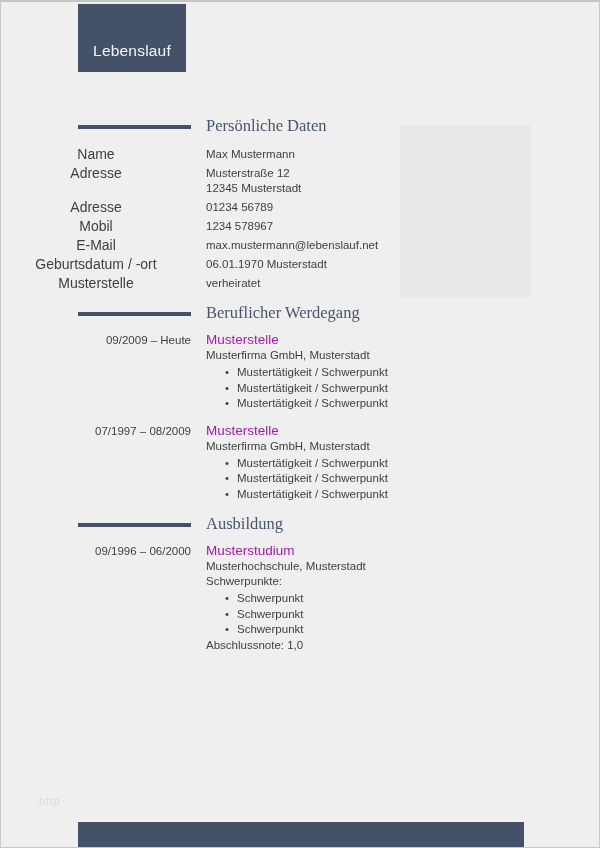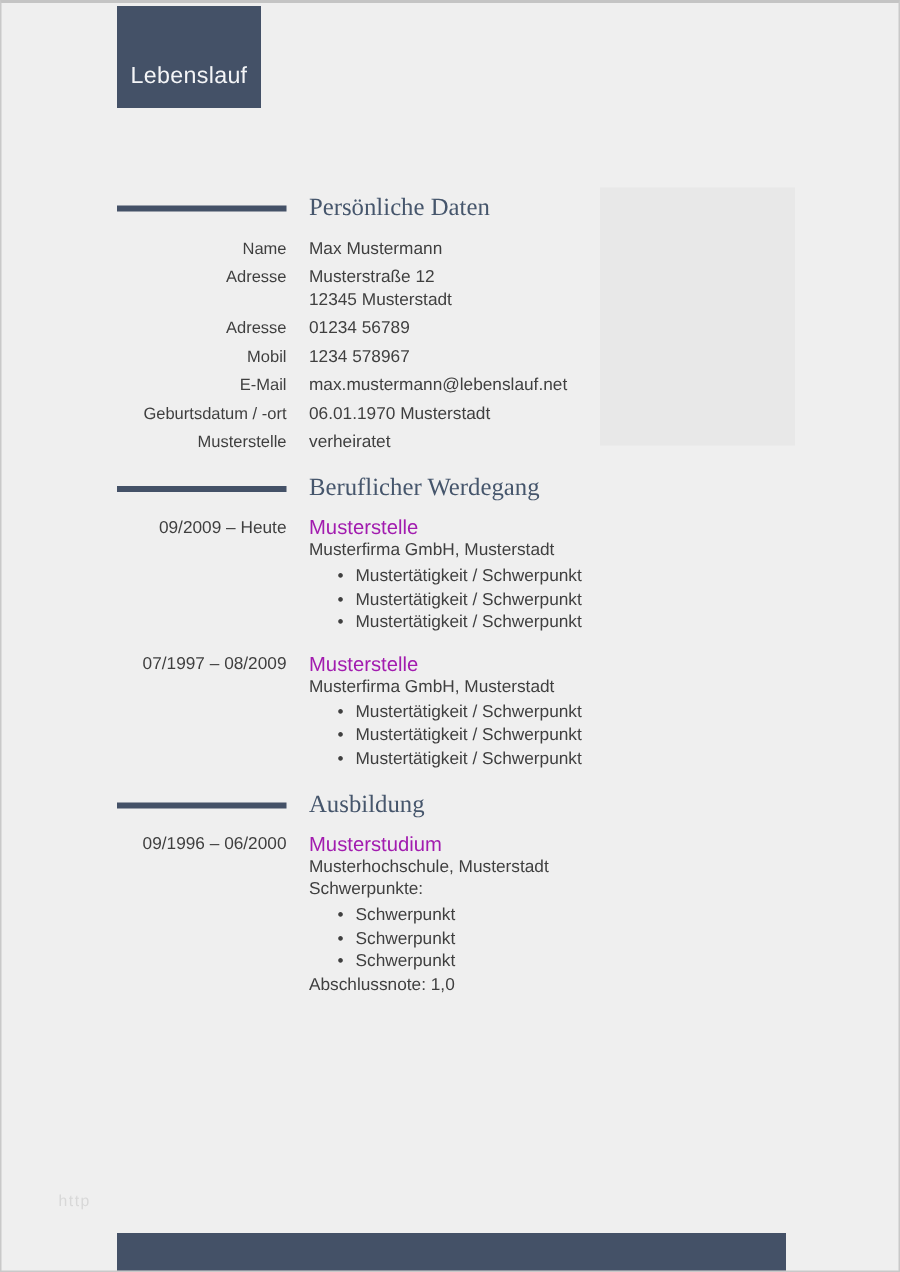--- a/index.html
+++ b/index.html
@@ -17,21 +17,21 @@
     border: 1px solid #c9c9c9;
     border-top: 2px solid #c4c4c4;
     overflow: hidden;
     color: #3f3f3f;
   }
   
   .title-box {
     position: absolute;
     left: 77px;
     top: 2px;
-    width: 96px;
+    width: 108px;
     height: 68px;
     background: var(--accent, #445167);
     display: flex;
     align-items: flex-end;
     justify-content: center;
     padding-bottom: 12px;
     box-sizing: border-box;
   }
   .title-box span {
     color: #f4f5f7;
@@ -44,21 +44,21 @@
     left: 399px;
     top: 123px;
     width: 130px;
     height: 172px;
     background: var(--photo-bg, #e8e8e8);
   }
   
   .content {
     position: absolute;
     left: 0;
-    top: 126px;
+    top: 114px;
     width: 480px;
   }
   .grid-row {
     display: grid;
     grid-template-columns: 190px 1fr;
     column-gap: 15px;
   }
   
   .section-head { margin-bottom: 8px; }
   .section-head .rule {
@@ -75,22 +75,22 @@
     font-weight: normal;
     font-size: 16.5px;
     line-height: 20px;
     color: #46566c;
   }
   .section-head.first { margin-bottom: 11px; }
   .section-gap { margin-top: 12px; }
   
   .data-row { margin-bottom: 4px; }
   .data-row .label {
-    text-align: right;
-    font-size: 11px;
+    text-align: center;
+    font-size: 14px;
     line-height: 15px;
     color: #3f3f3f;
   }
   .data-row .value {
     font-size: 11.5px;
     line-height: 15px;
     white-space: pre-line;
     color: #3f3f3f;
   }
   

